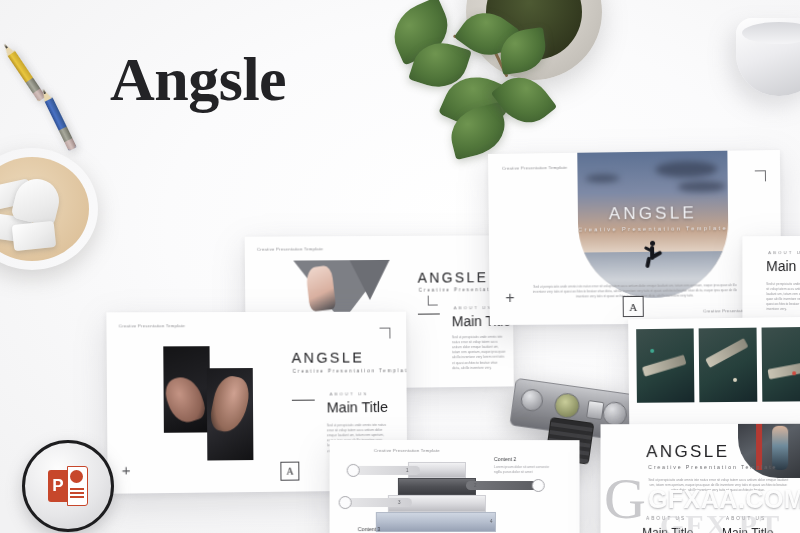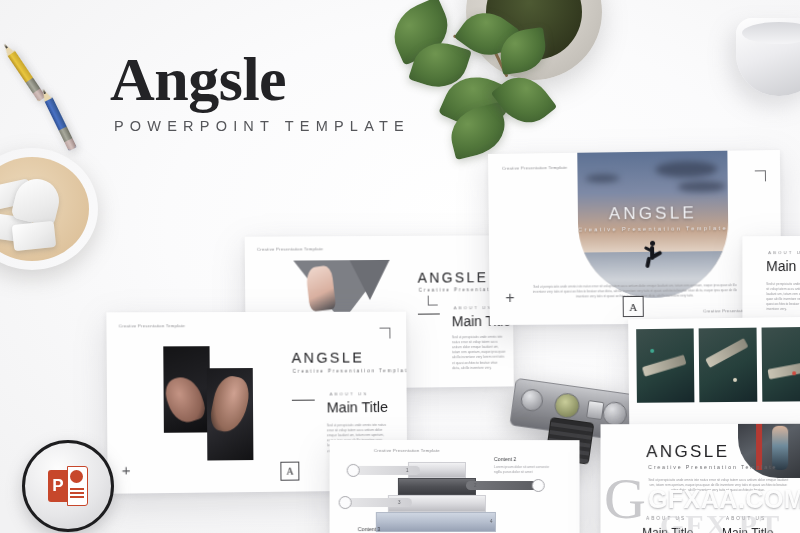--- a/index.html
+++ b/index.html
@@ -440,21 +440,20 @@
   <div id="camera">
     <div class="body"></div>
     <span class="dial d1"></span>
     <span class="dial d2"></span>
     <span class="dial d3"></span>
     <span class="vf"></span>
     <span class="lens"></span>
   </div>
 
   <div class="hero-title">Angsle</div>
-  <div class="hero-sub">POWERPOINT TEMPLATE</div>
 
   <div class="slide" id="slide-mid">
     <span class="s-tag" style="left:12px;top:10px;">Creative Presentation Template</span>
     <div class="tri-wrap">
       <span class="tri1"></span>
       <span class="tri2"></span>
       <span class="shoe"></span>
     </div>
     <span class="s-brand" style="position:absolute;left:172px;top:34px;font-size:14px;">ANGSLE</span>
     <span class="s-brandsub" style="position:absolute;left:173px;top:52px;font-size:4.6px;">Creative Presentation Template</span>

